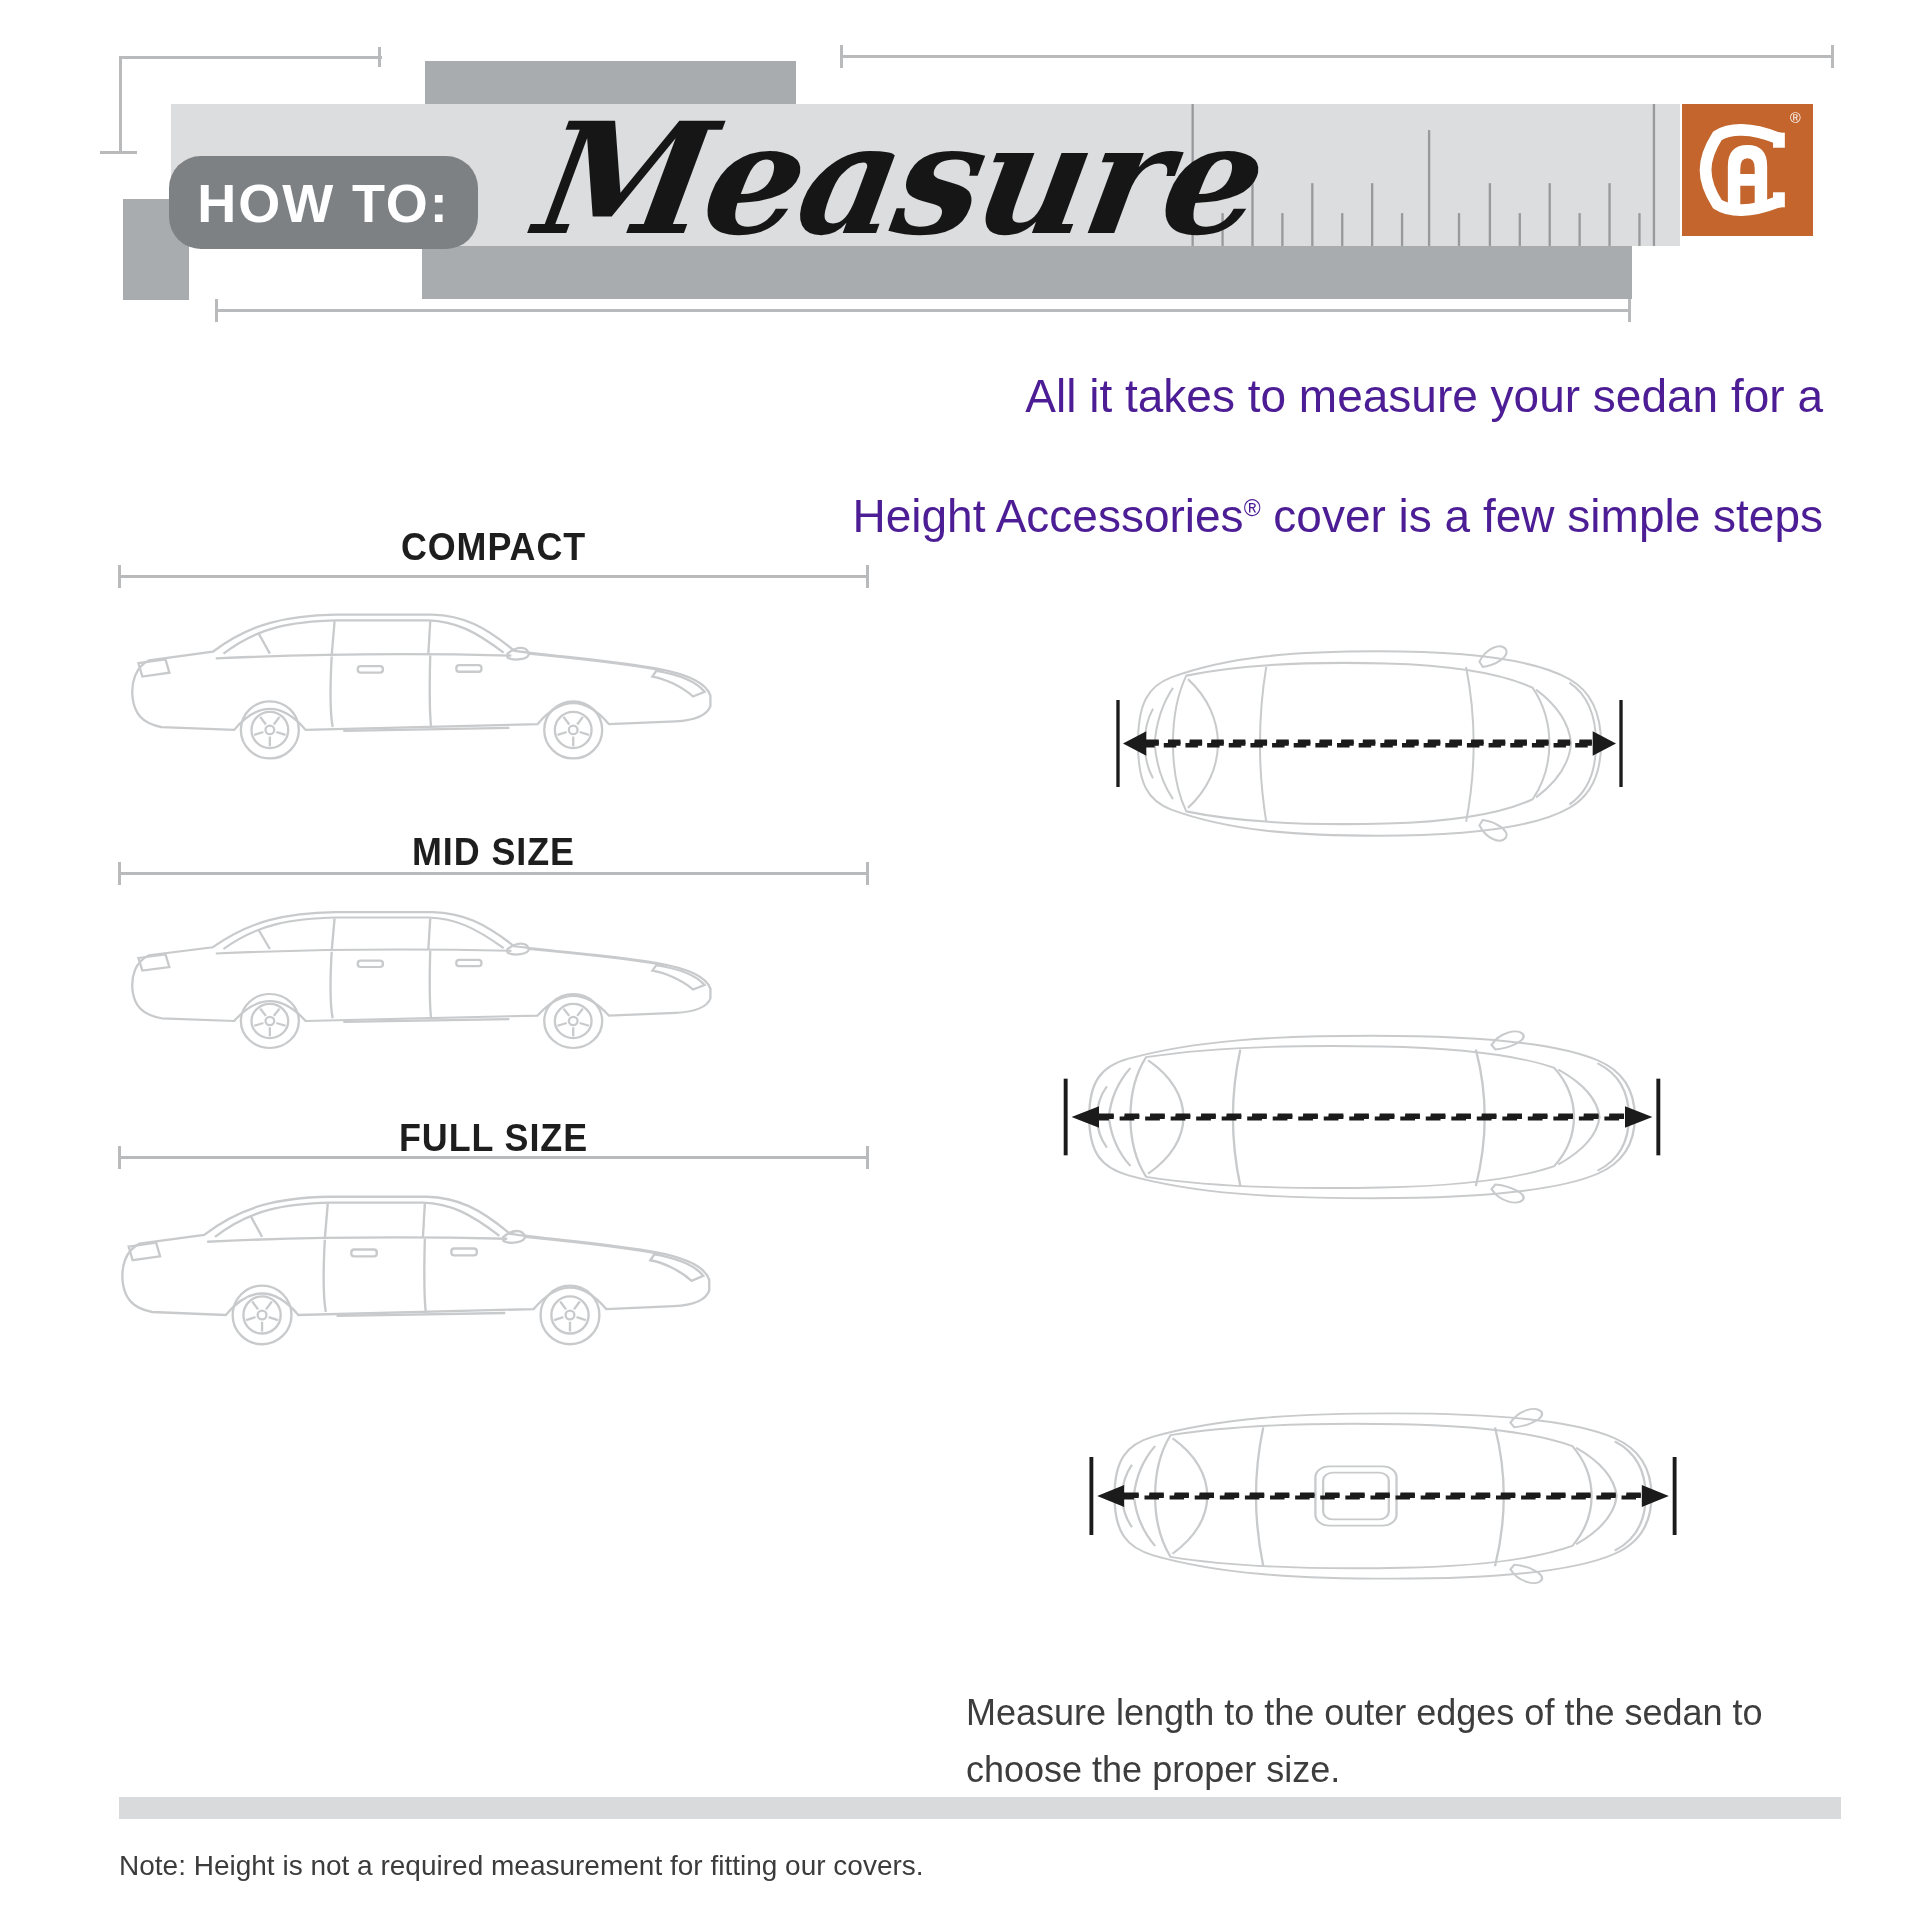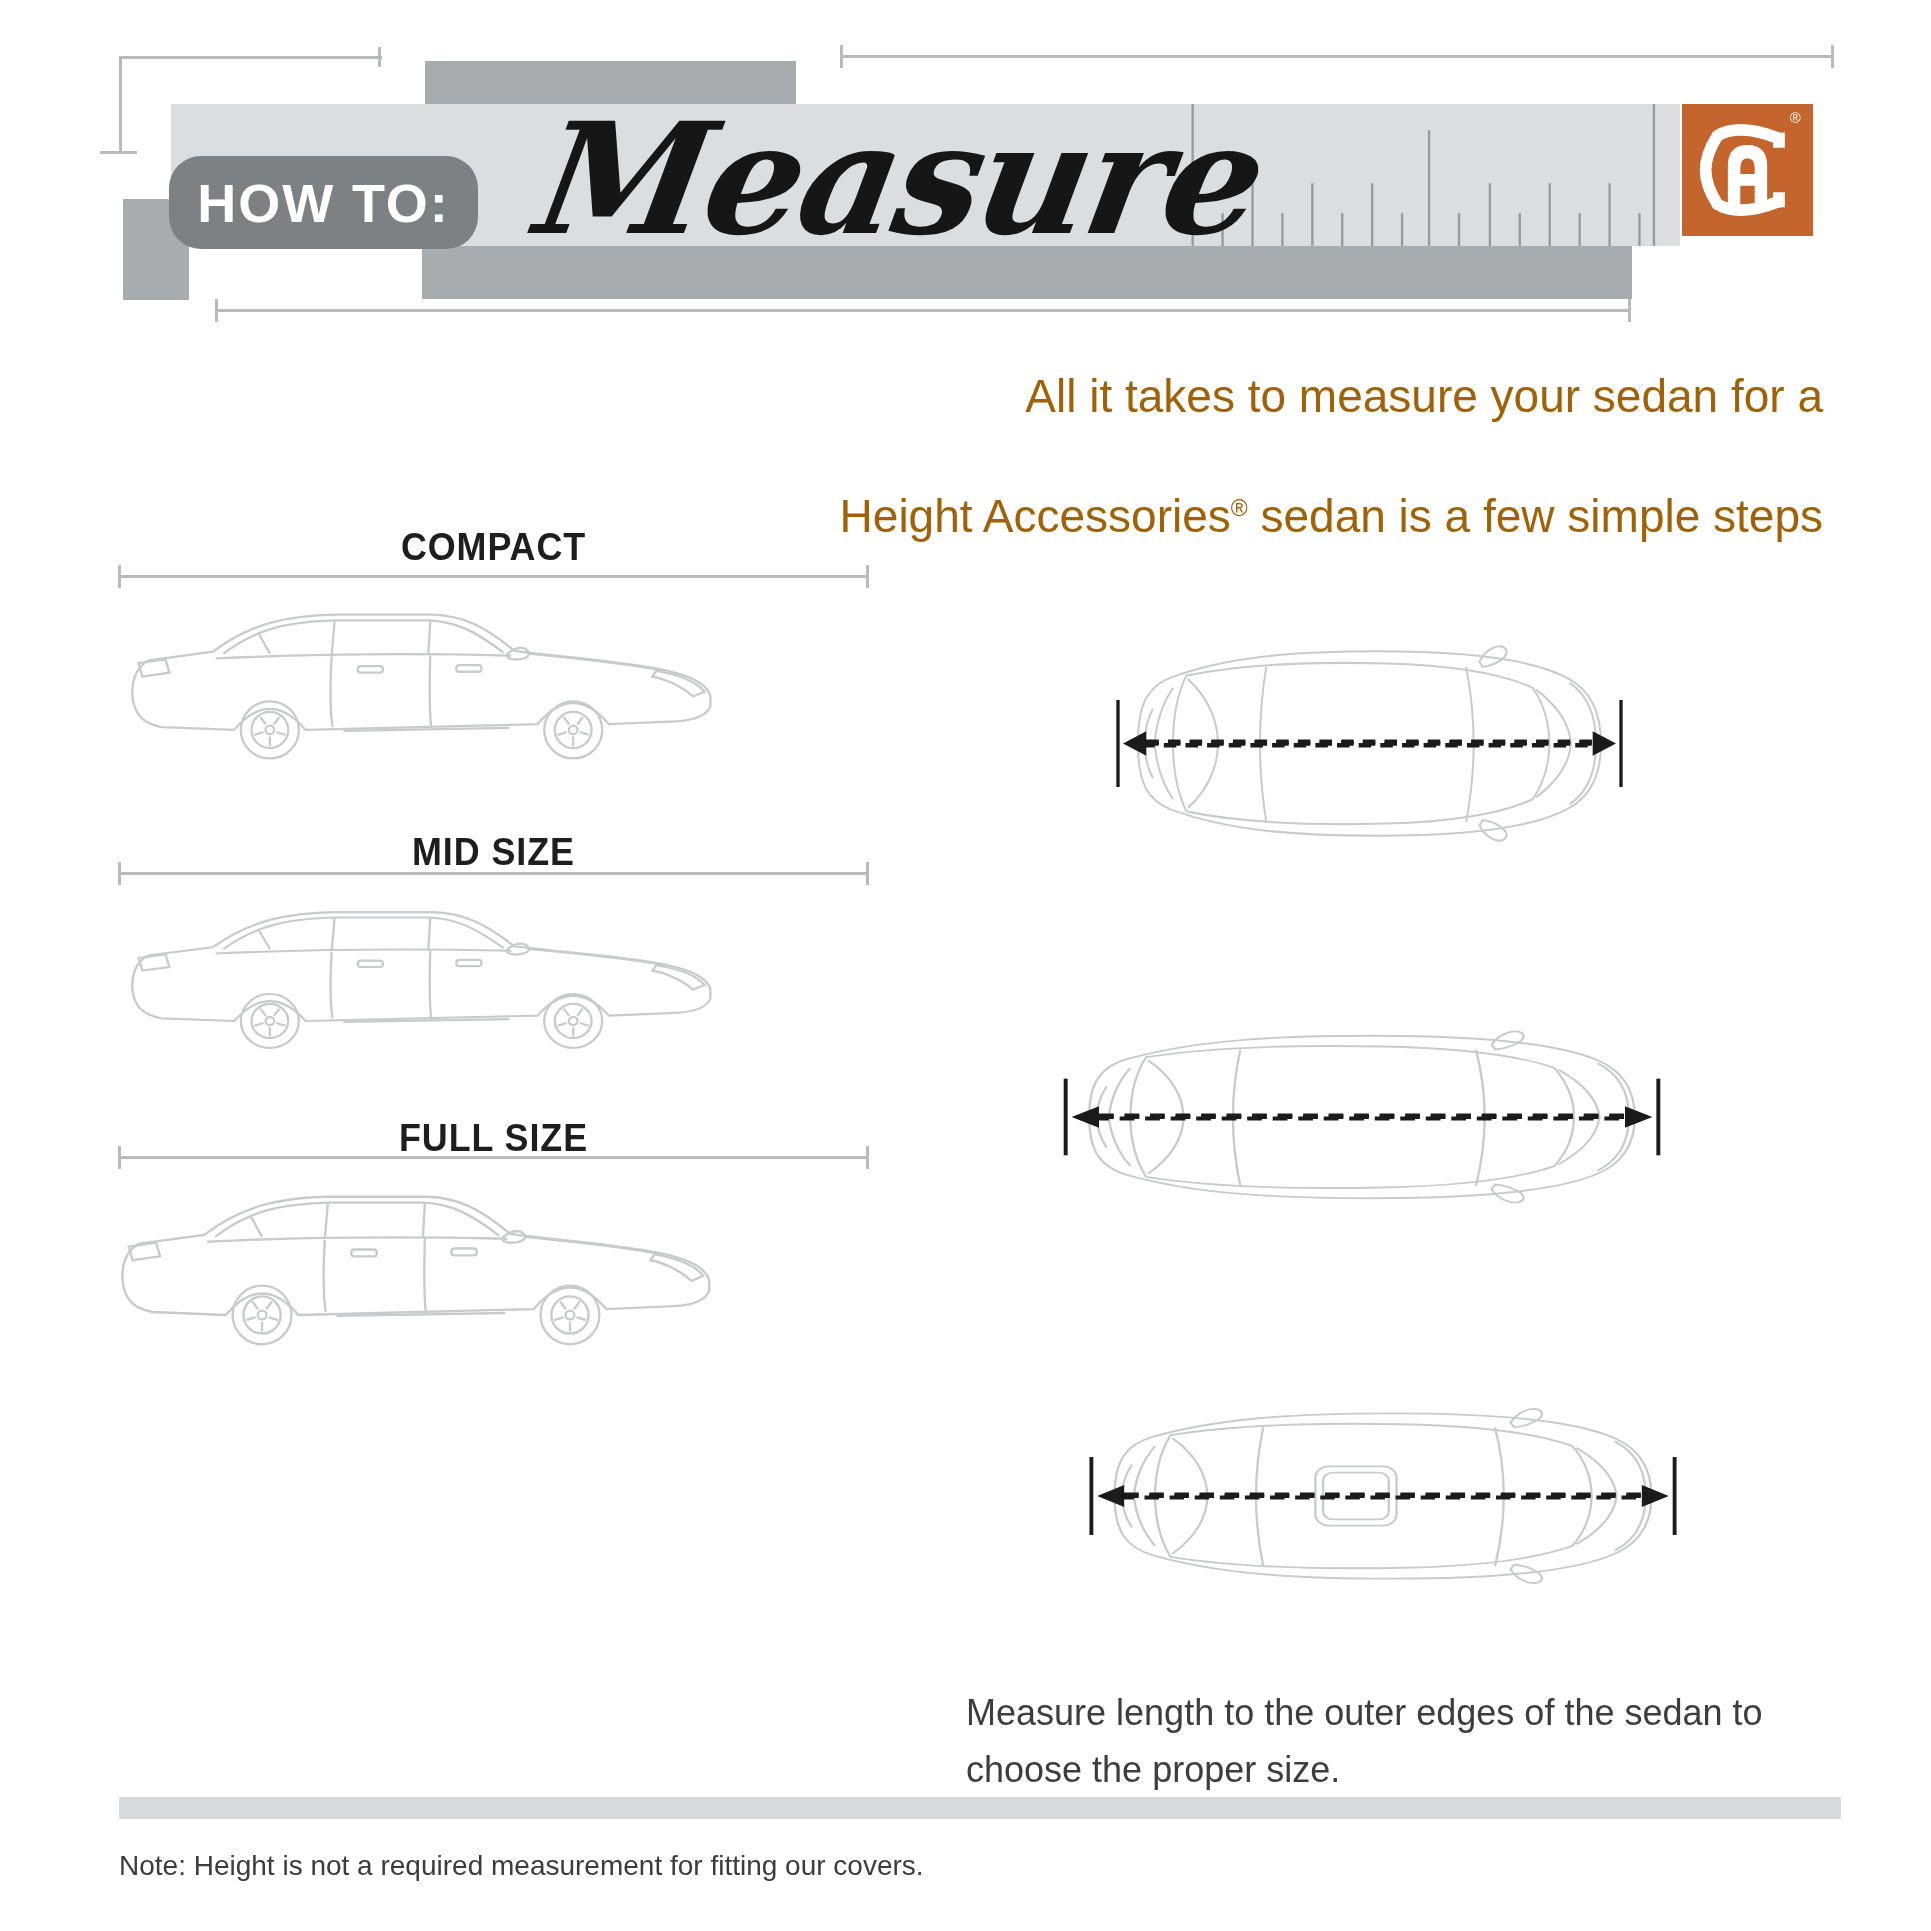--- a/index.html
+++ b/index.html
@@ -16,21 +16,21 @@
                  font-size:154px;color:#161616;transform:skewX(-10deg);line-height:1;
                  letter-spacing:-3.9px;white-space:nowrap;}
   
   .dimline{position:absolute;height:2.9px;background:#b8babc;}
   .dimline::before,.dimline::after{content:"";position:absolute;width:2.9px;height:23px;
                  top:-9.7px;background:#b8babc;}
   .dimline::before{left:0;}
   .dimline::after{right:0;}
   .thinline{position:absolute;background:#b8babc;}
   
-  .intro{position:absolute;text-align:right;color:#a16207;font-size:46px;line-height:112px;
+  .intro{position:absolute;text-align:right;color:#4c1d95;font-size:46px;line-height:112px;
          white-space:nowrap;}
   .intro sup{font-size:0.5em;vertical-align:super;}
   .size-label{position:absolute;left:118px;width:751px;text-align:center;color:#1e1e1e;
               font-weight:bold;font-size:39px;letter-spacing:1px;transform:scaleX(0.92);}
   .caption{position:absolute;color:#3d3d3d;font-size:36px;line-height:57px;white-space:nowrap;}
   .note{position:absolute;color:#3c3c3c;font-size:28px;white-space:nowrap;}
   .footer-bar{background:#d9dadc;}
   
   .logo{background:#c3652c;display:block;}
   svg{display:block;}
@@ -156,21 +156,21 @@
       <path fill="#ffffff" fill-rule="evenodd" d="M 35,78 L 35,47 Q 35,31 50,31 Q 65,31 65,47 L 65,78 L 55.5,78 L 55.5,62 L 44.5,62 L 44.5,78 Z
                M 44.5,49 Q 44.5,41 50,41 Q 55.5,41 55.5,49 L 55.5,53 L 44.5,53 Z"></path>
     </svg>
     <span class="abs" style="left:108px;top:5.8px;color:#ffffff;font-size:14.5px;">®</span>
   </div>
 
   <div class="dimline" style="left:215px;top:309px;width:1416px;"></div>
 
   <div class="intro" style="right:108px;top:340px;">
     <div>All it takes to measure your sedan for a</div>
-    <div><span>Height Accessories</span><sup>®</sup><span> sedan is a few simple steps</span></div>
+    <div><span>Height Accessories</span><sup>®</sup><span> cover is a few simple steps</span></div>
   </div>
 
   <div class="size-label" style="top:525px;">COMPACT</div>
   <div class="dimline" style="left:118px;top:575px;width:751px;"></div>
   <svg class="abs" style="left:123px;top:606px;" width="599" height="162" viewBox="0 0 620 170" preserveAspectRatio="none">
     <use href="#sidecar"></use>
   </svg>
   <svg class="abs" style="left:1103px;top:613px;" width="533" height="261" viewBox="0 0 640 300" preserveAspectRatio="none">
     <use href="#topcar"></use>
       <use href="#measure-arrow"></use>

